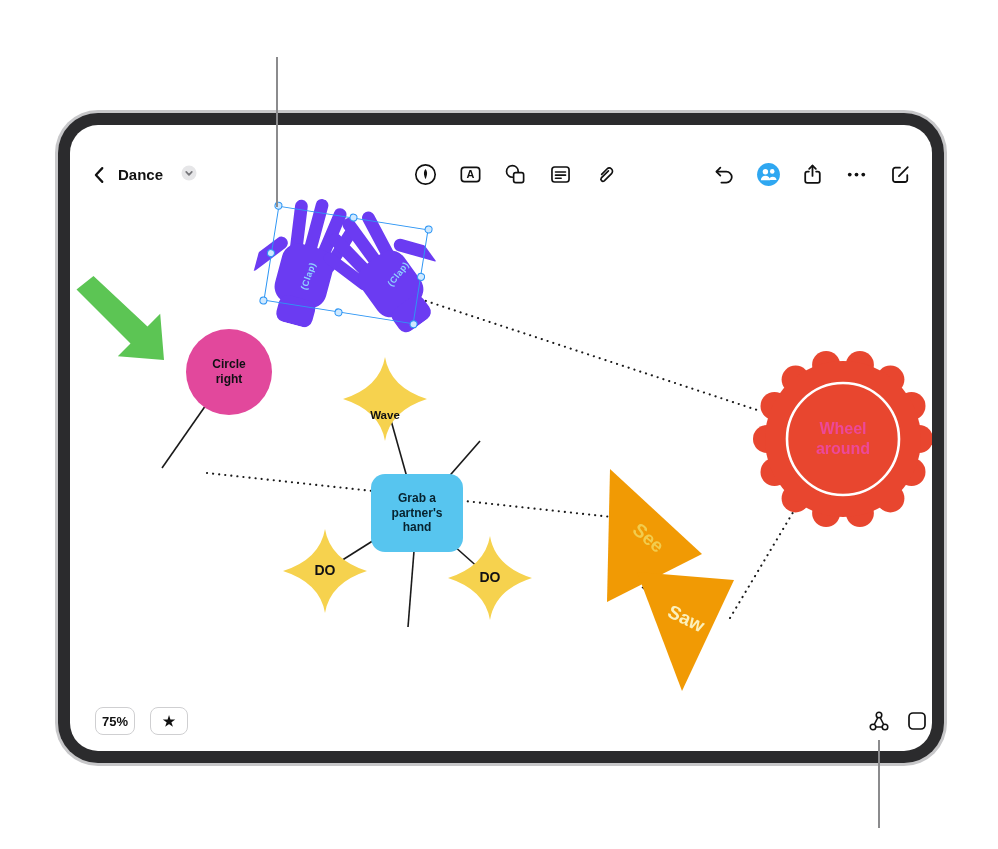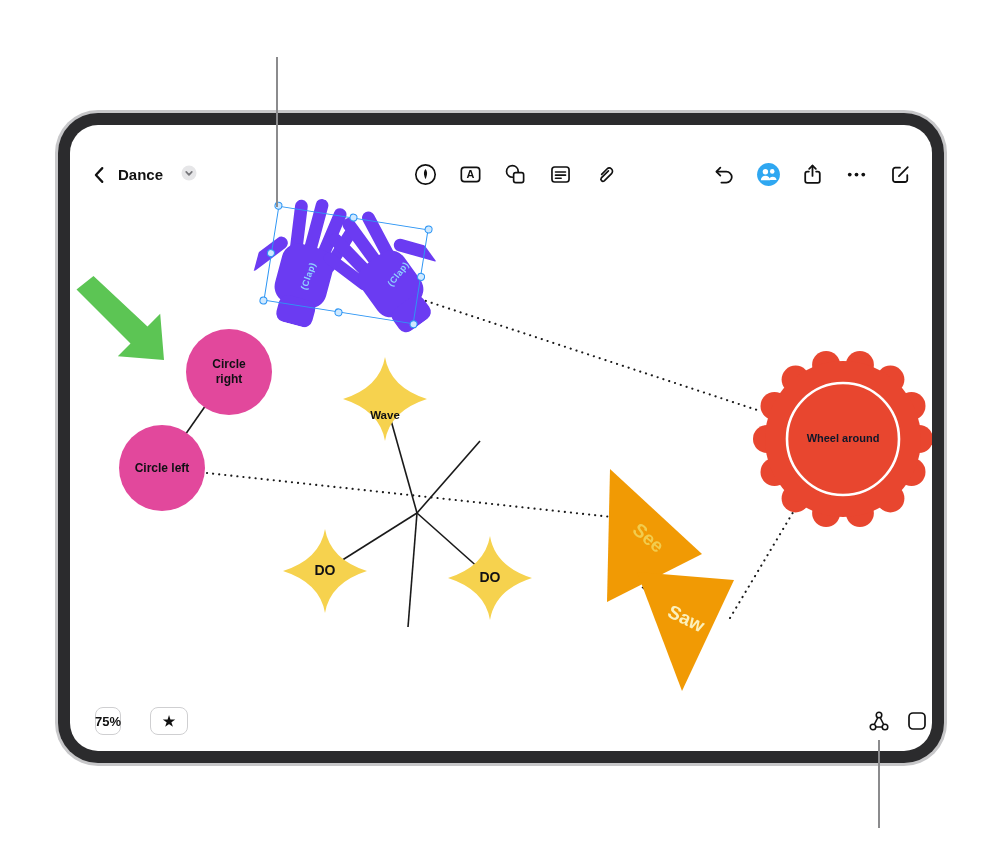--- a/index.html
+++ b/index.html
@@ -242,43 +242,43 @@
           <span class="handle h-mr"></span>
           <span class="handle h-bl"></span>
           <span class="handle h-bm"></span>
           <span class="handle h-br"></span>
         </div>
       </div>
 
       <div class="shape circle-pink" style="left:116px; top:204px; width:86px; height:86px;">
         <div class="shape-label" style="font-size:12px; width:62px;">Circle right</div>
       </div>
-      <div class="shape circle-pink" style="left:49px; top:300px; width:86px; height:86px;">
-        <div class="shape-label" style="font-size:12px; width:62px;">Circle left</div>
-      </div>
 
       <div class="shape star" style="left:273px; top:232px; width:84px; height:84px;">
         <svg class="fill" viewBox="0 0 100 100">
             <path d="M50 0 Q56 36 100 50 Q56 64 50 100 Q44 64 0 50 Q44 36 50 0 Z"></path>
           </svg>
         <div class="shape-label" style="font-size:11.5px;margin-top:33px;">Wave</div>
       </div>
       <div class="shape star" style="left:213px; top:404px; width:84px; height:84px;">
         <svg class="fill" viewBox="0 0 100 100">
             <path d="M50 0 Q56 36 100 50 Q56 64 50 100 Q44 64 0 50 Q44 36 50 0 Z"></path>
           </svg>
         <div class="shape-label" style="font-size:14px;">DO</div>
       </div>
       <div class="shape star" style="left:378px; top:411px; width:84px; height:84px;">
         <svg class="fill" viewBox="0 0 100 100">
             <path d="M50 0 Q56 36 100 50 Q56 64 50 100 Q44 64 0 50 Q44 36 50 0 Z"></path>
           </svg>
         <div class="shape-label" style="font-size:14px;">DO</div>
       </div>
 
+      <div class="shape blue-box" style="left:301px; top:349px; width:92px; height:78px;">
+        <div class="shape-label">Grab a partner's hand</div>
+      </div>
 
       <div class="shape tri" style="left:535px; top:340px; width:100px; height:140px;">
         <svg class="fill" viewBox="0 0 100 140">
             <polygon points="5,4 97,89 2,137"></polygon>
           </svg>
         <div class="rot-label" style="left:14px; top:62px; width:58px; transform:rotate(40deg); font-size:19px; color:#F2CC4D;">See</div>
       </div>
       <div class="shape tri" style="left:562px; top:443px; width:105px; height:125px;">
         <svg class="fill" viewBox="0 0 105 125">
             <polygon points="5,4 102,12 50,123"></polygon>
@@ -300,24 +300,24 @@
               <circle cx="23.5" cy="59" r="14"></circle>
             <circle cx="44.6" cy="32.6" r="14"></circle>
               <circle cx="75.1" cy="17.9" r="14"></circle>
               <circle cx="108.9" cy="17.9" r="14"></circle>
             <circle cx="139.4" cy="32.6" r="14"></circle>
               <circle cx="160.5" cy="59" r="14"></circle>
             <circle cx="92" cy="92" r="78"></circle>
           </g>
           <circle cx="92" cy="92" r="56" fill="none" stroke="#fff" stroke-width="2.6"></circle>
         </svg>
-        <div class="shape-label" style="font-size:11px; width:76px; color:#0f172a;">Wheel around</div>
-      </div>
-
-      <div class="footer-btn" style="left:25px; top:582px; width:26px;">
+        <div class="shape-label" style="font-size:16px; width:76px; color:#ec4899;">Wheel around</div>
+      </div>
+
+      <div class="footer-btn" style="left:25px; top:582px; width:40px;">
         <span>75%</span>
       </div>
       <div class="footer-btn" style="left:80px; top:582px; width:38px;">
         <span style="font-size:14px; line-height:1;">★</span>
       </div>
 
       <div class="footer-icon" style="left:796px; top:583px;">
         <svg width="24" height="24" viewBox="0 0 26 26" fill="none" stroke="#111" stroke-width="1.7">
           <circle cx="13" cy="6.5" r="3"></circle>
           <circle cx="6.5" cy="19.5" r="3"></circle>

